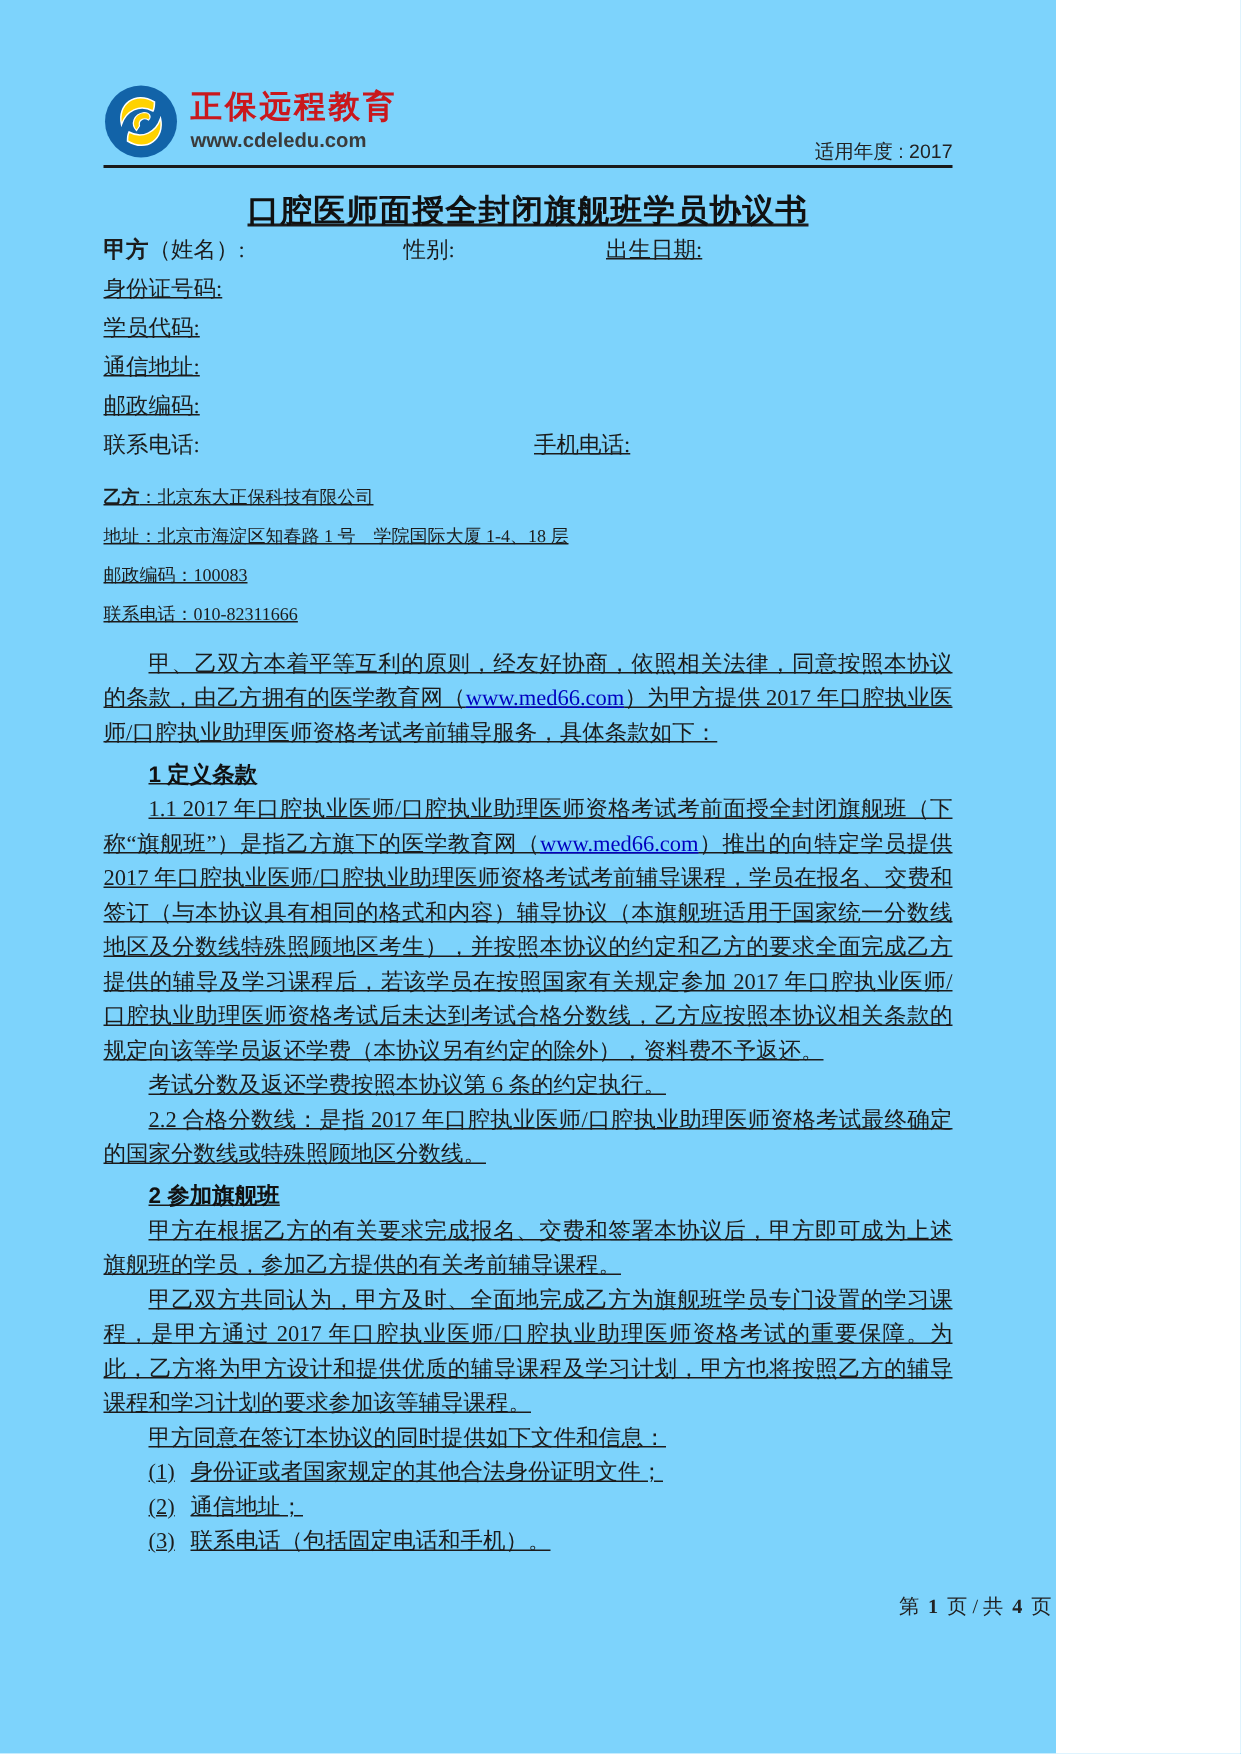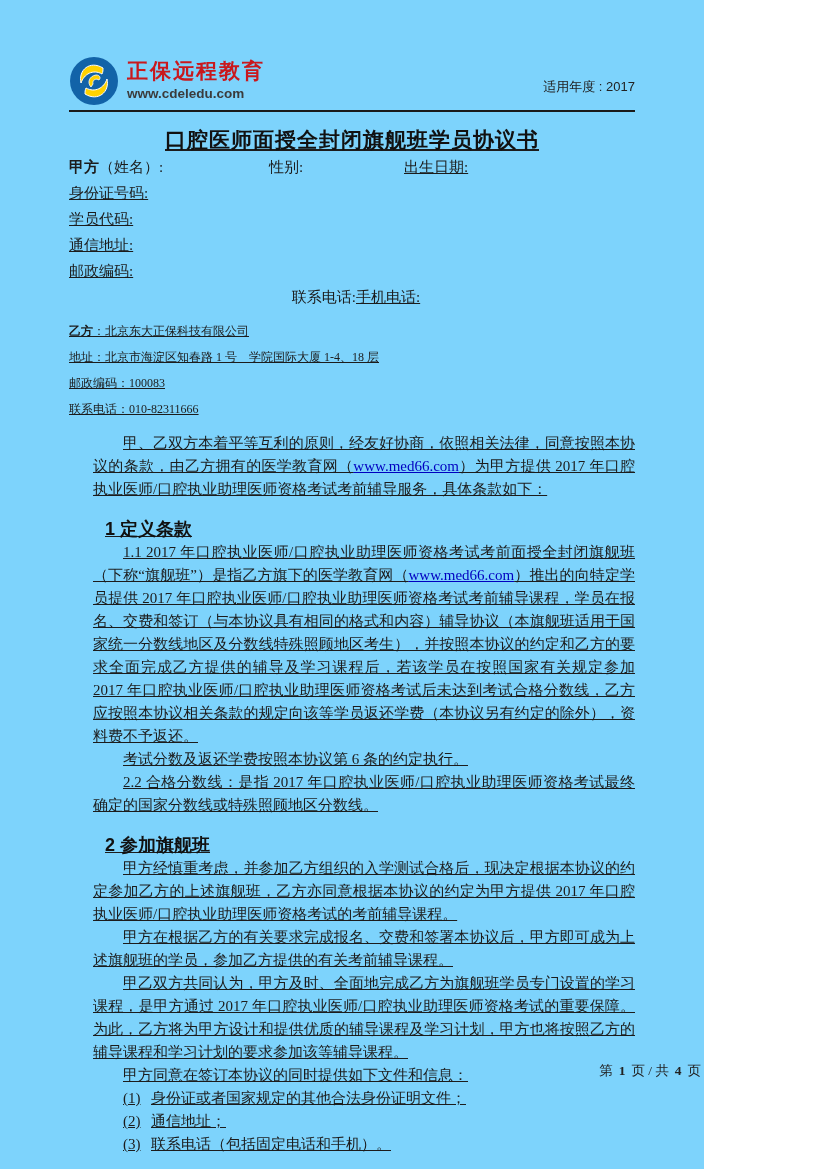--- a/index.html
+++ b/index.html
@@ -21,48 +21,48 @@
   .brand { position:absolute; left:58px; top:1px; }
   .brand-cn {
     font-family:"Liberation Sans","DejaVu Sans",sans-serif;
     font-weight:bold; font-size:21px; letter-spacing:2px; color:#c9181d;
   }
   .brand-url {
     font-family:"Liberation Sans","DejaVu Sans",sans-serif;
     font-weight:bold; font-size:13.5px; color:#3b3b3b; margin-top:1px;
   }
   .year {
-    position:absolute; right:0; bottom:14px;
+    position:absolute; right:0; bottom:0;
     font-family:"Liberation Sans","DejaVu Sans",sans-serif;
     font-size:13px; color:#222;
   }
   .rule { border-bottom:2px solid #1a1a1a; }
   
   h1.doc-title {
     margin-top:14px; text-align:center;
     font-family:"Liberation Sans","DejaVu Sans",sans-serif;
     font-size:21px; font-weight:bold; color:#111; letter-spacing:1px;
   }
   
   .party-a { font-size:15px; }
   .party-a .row { line-height:26px; }
   .cell-a { display:inline-block; width:200px; }
   .cell-b { display:inline-block; width:135px; }
-  .cell-phone { display:inline-block; width:287px;text-align:right; }
+  .cell-phone { display:inline-block; width:287px; }
   .b { font-weight:bold; font-family:"Liberation Sans","DejaVu Sans",sans-serif; }
   .party-b { margin-top:8px; font-size:12px; }
   .party-b .row { line-height:26px; }
   
   .bodytext { font-size:15px; text-align:justify; }
-  .bodytext p { line-height:23px; text-indent:2em;margin-left:24px; }
+  .bodytext p { line-height:23px; text-indent:2em; }
   p.intro { margin-top:10px; }
   .sec-h {
-    margin-top:16px; line-height:24px; text-indent:2em;
+    margin-top:4px; line-height:24px; text-indent:2em;
     font-family:"Liberation Sans","DejaVu Sans",sans-serif;
-    font-weight:bold; font-size:18px; color:#111;
+    font-weight:bold; font-size:15px; color:#111;
   }
   a.link { color:#0000c0; text-decoration:underline; cursor:pointer; }
   .li { line-height:23px; padding-left:2em; text-indent:0 !important; }
   .li .marker { margin-right:0.7em; }
   
   .footer {
     position:absolute; left:0; right:0; top:1062px;
     text-align:right; font-size:13.5px; color:#222;
   }
   .footer span { margin:0 0.22em; }
@@ -119,21 +119,20 @@
     <div class="sec-h">1  定义条款</div>
 
     <p><span>1.1 2017 年口腔执业医师/口腔执业助理医师资格考试考前面授全封闭旗舰班（下称“旗舰班”）是指乙方旗下的医学教育网（</span><a class="link">www.med66.com</a><span>）推出的向特定学员提供 2017 年口腔执业医师/口腔执业助理医师资格考试考前辅导课程，学员在报名、交费和签订（与本协议具有相同的格式和内容）辅导协议（本旗舰班适用于国家统一分数线地区及分数线特殊照顾地区考生），并按照本协议的约定和乙方的要求全面完成乙方提供的辅导及学习课程后，若该学员在按照国家有关规定参加 2017 年口腔执业医师/口腔执业助理医师资格考试后未达到考试合格分数线，乙方应按照本协议相关条款的规定向该等学员返还学费（本协议另有约定的除外），资料费不予返还。</span></p>
 
     <p>考试分数及返还学费按照本协议第 6 条的约定执行。</p>
 
     <p>2.2 合格分数线：是指 2017 年口腔执业医师/口腔执业助理医师资格考试最终确定的国家分数线或特殊照顾地区分数线。</p>
 
     <div class="sec-h h2gap">2 参加旗舰班</div>
 
-    <p>甲方经慎重考虑，并参加乙方组织的入学测试合格后，现决定根据本协议的约定参加乙方的上述旗舰班，乙方亦同意根据本协议的约定为甲方提供 2017 年口腔执业医师/口腔执业助理医师资格考试的考前辅导课程。</p>
     <p>甲方在根据乙方的有关要求完成报名、交费和签署本协议后，甲方即可成为上述旗舰班的学员，参加乙方提供的有关考前辅导课程。</p>
     <p>甲乙双方共同认为，甲方及时、全面地完成乙方为旗舰班学员专门设置的学习课程，是甲方通过 2017 年口腔执业医师/口腔执业助理医师资格考试的重要保障。为此，乙方将为甲方设计和提供优质的辅导课程及学习计划，甲方也将按照乙方的辅导课程和学习计划的要求参加该等辅导课程。</p>
     <p>甲方同意在签订本协议的同时提供如下文件和信息：</p>
 
     <p class="li"><span class="marker">(1)</span><span>身份证或者国家规定的其他合法身份证明文件；</span></p>
     <p class="li"><span class="marker">(2)</span><span>通信地址；</span></p>
     <p class="li"><span class="marker">(3)</span><span>联系电话（包括固定电话和手机）。</span></p>
   </div>
 
   <div class="footer">

